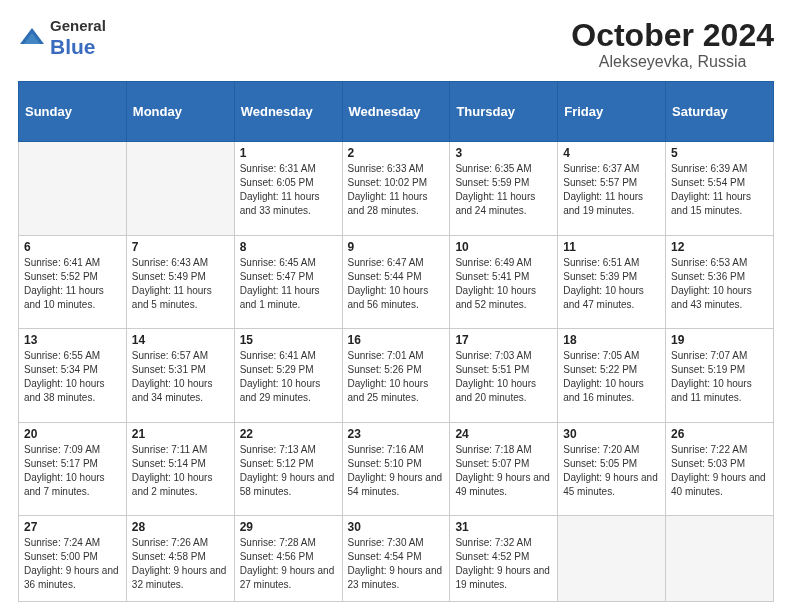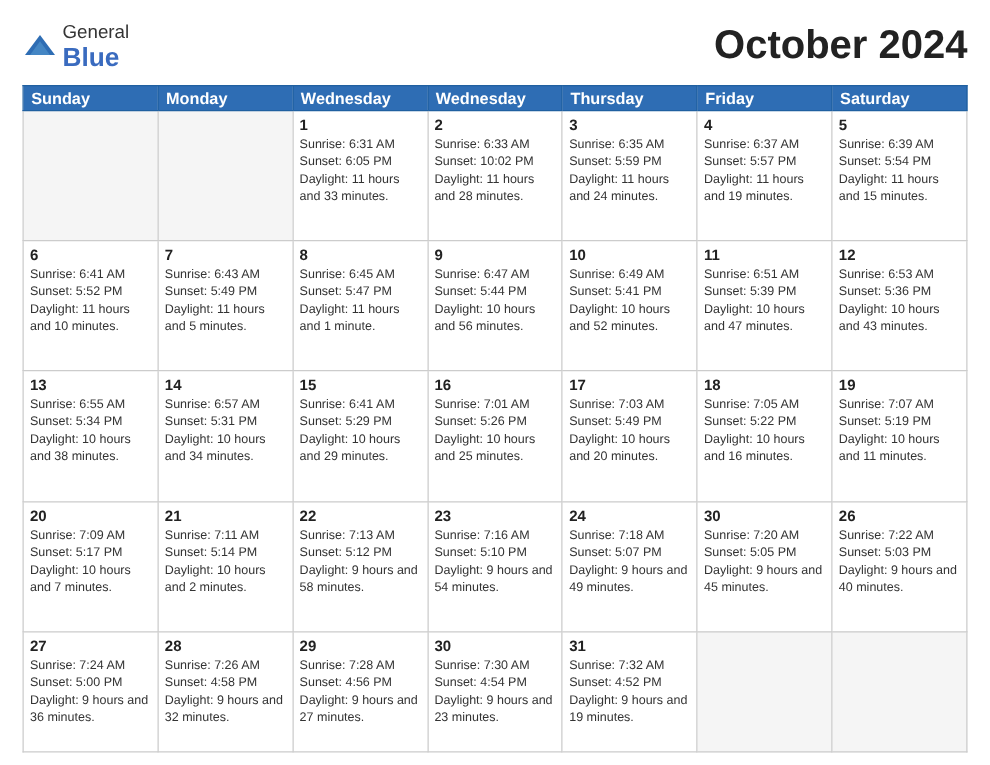--- a/index.html
+++ b/index.html
@@ -28,21 +28,21 @@
       align-items: center;
       gap: 4px;
     }
     .logo-text {
       display: flex;
       flex-direction: column;
       line-height: 1.1;
     }
     .logo-general {
       font-size: 15px;
-      font-weight: normal;
+      font-weight: bold;
       color: #333;
     }
     .logo-blue {
       font-size: 21px;
       font-weight: bold;
       color: #3a6bbf;
     }
     .logo-icon {
       width: 28px;
       height: 28px;
@@ -64,21 +64,21 @@
       flex: 1;
       border: 1px solid #ccc;
       border-collapse: collapse;
       width: 100%;
       table-layout: fixed;
     }
     .calendar th {
       background: #2e6db4;
       color: #fff;
       text-align: left;
-      padding: 2px 6px;
+      padding: 22px 6px;
       font-size: 13px;
       font-weight: bold;
       border: 1px solid #2060a0;
     }
     .calendar td {
       border: 1px solid #ccc;
       vertical-align: top;
       padding: 4px 5px;
       font-size: 10.5px;
       color: #222;
@@ -117,20 +117,21 @@
         <polygon points="14,4 26,20 2,20" fill="#2e6db4"></polygon>
         <polygon points="14,9 22,20 6,20" fill="#5a9fd4" opacity="0.5"></polygon>
       </svg>
       <div class="logo-text">
         <span class="logo-general">General</span>
         <span class="logo-blue">Blue</span>
       </div>
     </div>
     <div class="title-block">
       <div class="month-title">October 2024</div>
+      <div class="location">Alekseyevka, Russia</div>
     </div>
   </div>
 
   <table class="calendar">
     <thead>
       <tr>
         <th>Sunday</th>
         <th>Monday</th>
         <th>Wednesday</th>
         <th>Wednesday</th>
@@ -255,21 +256,21 @@
           <td>
             <span class="day-num">16</span>
             <div class="day-info">Sunrise: 7:01 AM
 Sunset: 5:26 PM
 Daylight: 10 hours
 and 25 minutes.</div>
           </td>
           <td>
             <span class="day-num">17</span>
             <div class="day-info">Sunrise: 7:03 AM
-Sunset: 5:49 PM
+Sunset: 5:51 PM
 Daylight: 10 hours
 and 20 minutes.</div>
           </td>
           <td>
             <span class="day-num">18</span>
             <div class="day-info">Sunrise: 7:05 AM
 Sunset: 5:22 PM
 Daylight: 10 hours
 and 16 minutes.</div>
           </td>

